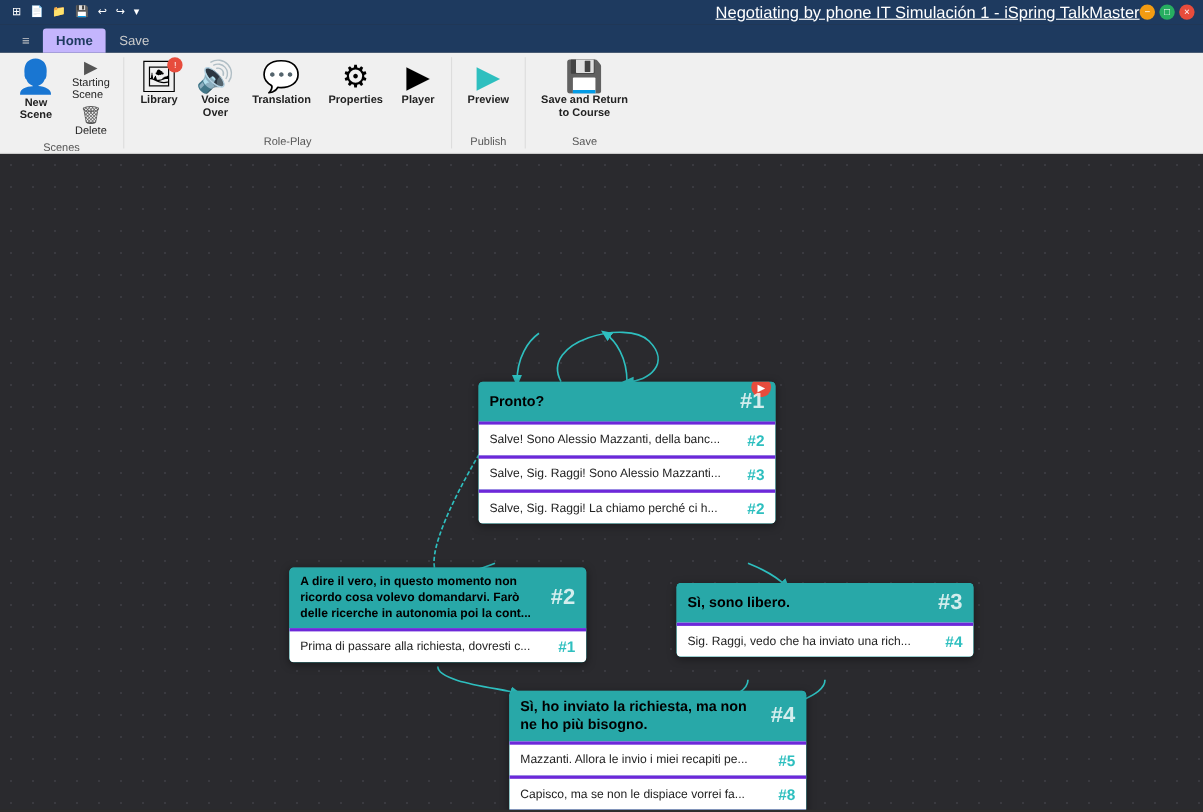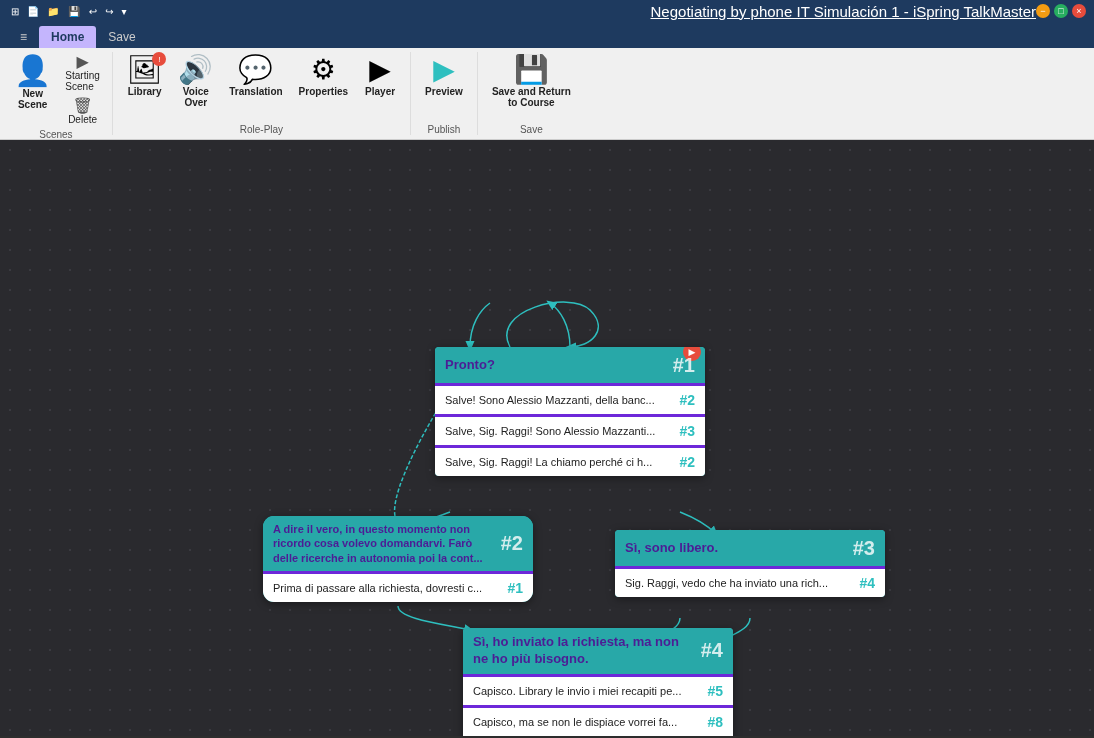--- a/index.html
+++ b/index.html
@@ -128,21 +128,21 @@
     }
     .scene-header {
       background: #28a8a8;
       padding: 6px 10px;
       display: flex;
       align-items: center;
       justify-content: space-between;
       min-height: 36px;
     }
     .scene-header .scene-text {
-      color: #4c1d95;
+      color: #000000;
       font-size: 13px;
       font-weight: 600;
       flex: 1;
       line-height: 1.3;
     }
     .scene-number {
       color: white;
       font-size: 20px;
       font-weight: 700;
       margin-left: 8px;
@@ -328,21 +328,21 @@
     <div class="scene-option">
       <span class="option-text">Salve, Sig. Raggi! Sono Alessio Mazzanti...</span>
       <span class="option-num">#3</span>
     </div>
     <div class="scene-option">
       <span class="option-text">Salve, Sig. Raggi! La chiamo perché ci h...</span>
       <span class="option-num">#2</span>
     </div>
   </div>
 
-  <div class="scene-card" style="left:263px; top:376px; width:270px;border-radius:11px;">
+  <div class="scene-card" style="left:263px; top:376px; width:270px;">
     <div class="scene-header">
       <span class="scene-text" style="font-size:11px;">A dire il vero, in questo momento non ricordo cosa volevo domandarvi. Farò delle ricerche in autonomia poi la cont...</span>
       <span class="scene-number">#2</span>
     </div>
     <div class="scene-option">
       <span class="option-text">Prima di passare alla richiesta, dovresti c...</span>
       <span class="option-num">#1</span>
     </div>
   </div>
 
@@ -356,21 +356,21 @@
       <span class="option-num">#4</span>
     </div>
   </div>
 
   <div class="scene-card" style="left:463px; top:488px; width:270px;">
     <div class="scene-header">
       <span class="scene-text">Sì, ho inviato la richiesta, ma non ne ho più bisogno.</span>
       <span class="scene-number">#4</span>
     </div>
     <div class="scene-option">
-      <span class="option-text">Capisco. Library le invio i miei recapiti pe...</span>
+      <span class="option-text">Mazzanti. Allora le invio i miei recapiti pe...</span>
       <span class="option-num">#5</span>
     </div>
     <div class="scene-option">
       <span class="option-text">Capisco, ma se non le dispiace vorrei fa...</span>
       <span class="option-num">#8</span>
     </div>
     <div class="scene-option">
       
       
     </div>

